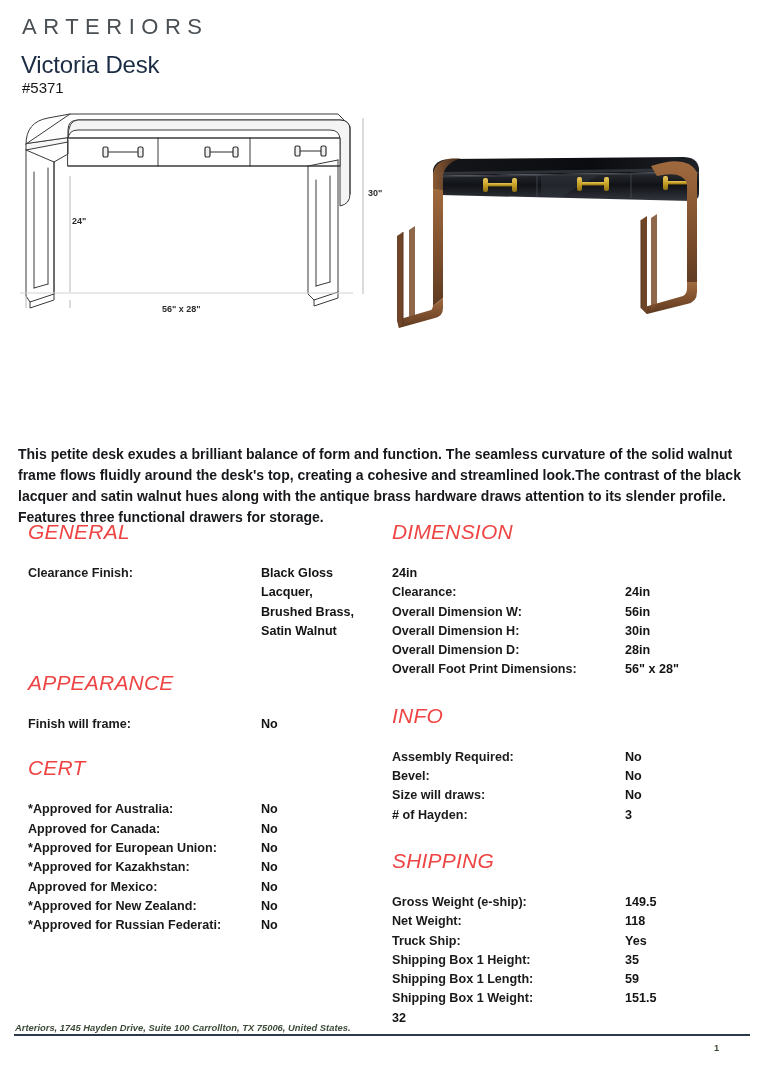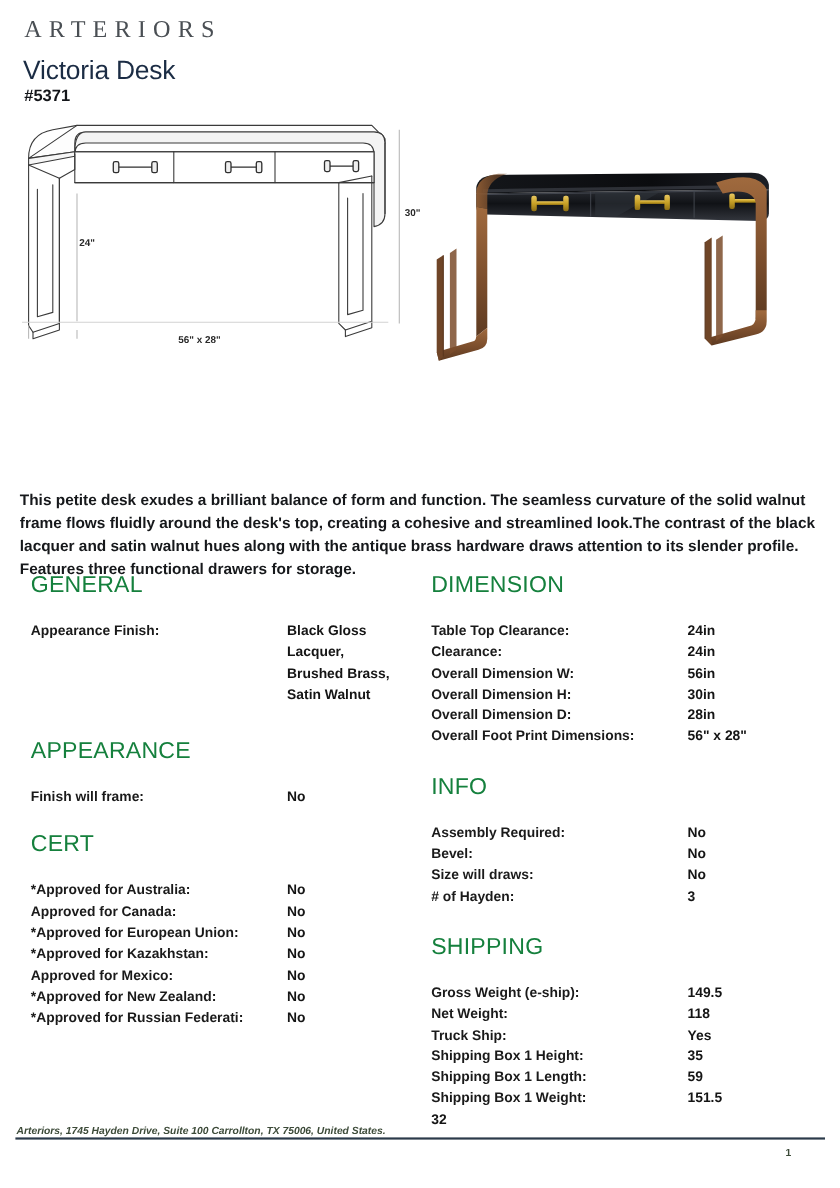--- a/index.html
+++ b/index.html
@@ -16,31 +16,31 @@
   }
 
   
   .page { position: relative; width: 764px; height: 1080px; padding: 0; }
 
   .brand {
     position: absolute; left: 22px; top: 14px;
     font-size: 22px; font-weight: 400;
     letter-spacing: 6.5px;
     color: #4a4f54;
-    font-family: Liberation Serif, serif;
+    font-family: Liberation Sans, sans-serif;
   }
   .product-title {
     position: absolute; left: 21px; top: 51px;
     font-size: 24px; font-weight: 400;
     color: #1b2c44;
     letter-spacing: -0.2px;
   }
   .product-sku {
     position: absolute; left: 22px; top: 79px;
-    font-size: 15px; font-weight: 700;
+    font-size: 15px; font-weight: 400;
     color: #14161a;
   }
 
   
   .art-row { position: absolute; left: 0; top: 96px; width: 764px; height: 320px; }
 
   .line-drawing { position: absolute; left: 8px; top: 0; width: 380px; height: 230px; }
   .photo { position: absolute; left: 395px; top: 36px; width: 360px; height: 200px; }
 
   .dim-caption {
@@ -63,23 +63,24 @@
 
   
   .col { position: absolute; top: 520px; }
   .col-left  { left: 28px;  width: 350px; }
   .col-right { left: 392px; width: 356px; }
 
   .section { margin-bottom: 0; }
   .section-heading {
     font-size: 21px;
     font-weight: 400;
-    color: #15803d;
+    color: #ef4444;
     letter-spacing: 0.2px;
     font-family: "Liberation Sans", sans-serif;
+    font-style: italic;
   }
   .spec-table { width: 100%; }
   .spec-row { display: flex; align-items: flex-start; line-height: 19.3px; }
   .spec-label {
     font-size: 12.6px; font-weight: 600; color: #1a1a1a;
     white-space: pre;
   }
   .spec-value {
     font-size: 12.6px; font-weight: 700; color: #141414;
     white-space: pre-line;
@@ -250,21 +251,21 @@
 
   <p class="description">This petite desk exudes a brilliant balance of form and function. The seamless curvature of the solid walnut frame flows fluidly around the desk's top, creating a cohesive and streamlined look.The contrast of the black lacquer and satin walnut hues along with the antique brass hardware draws attention to its slender profile. Features three functional drawers for storage.</p>
 
   <div class="col col-left">
 
     <div class="section">
       <div class="section-heading">GENERAL</div>
       <div class="gap-after-head"></div>
       <div class="spec-table">
         <div class="spec-row">
-          <div class="spec-label">Appearance Finish:</div>
+          <div class="spec-label">Clearance Finish:</div>
           <div class="spec-value">Black Gloss
 Lacquer,
 Brushed Brass,
 Satin Walnut</div>
         </div>
       </div>
     </div>
 
     <div style="height:30px"></div>
 
@@ -317,21 +318,20 @@
     </div>
   </div>
 
   <div class="col col-right">
 
     <div class="section">
       <div class="section-heading">DIMENSION</div>
       <div class="gap-after-head"></div>
       <div class="spec-table">
         <div class="spec-row">
-          <div class="spec-label">Table Top Clearance:</div>
           <div class="spec-value">24in</div>
         </div>
         <div class="spec-row">
           <div class="spec-label">Clearance:</div>
           <div class="spec-value">24in</div>
         </div>
         <div class="spec-row">
           <div class="spec-label">Overall Dimension W:</div>
           <div class="spec-value">56in</div>
         </div>

